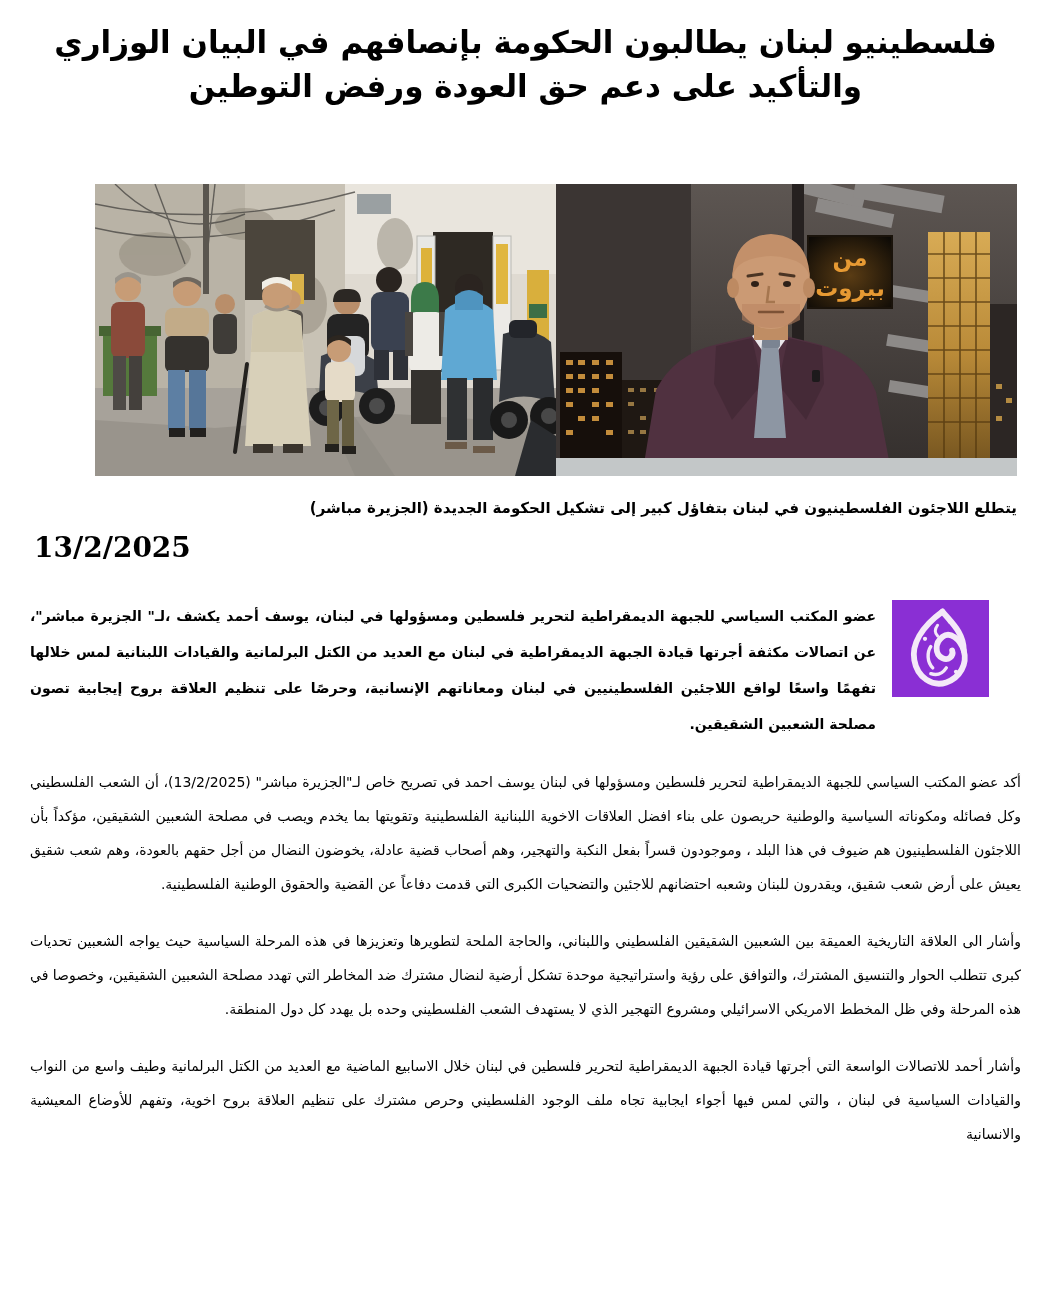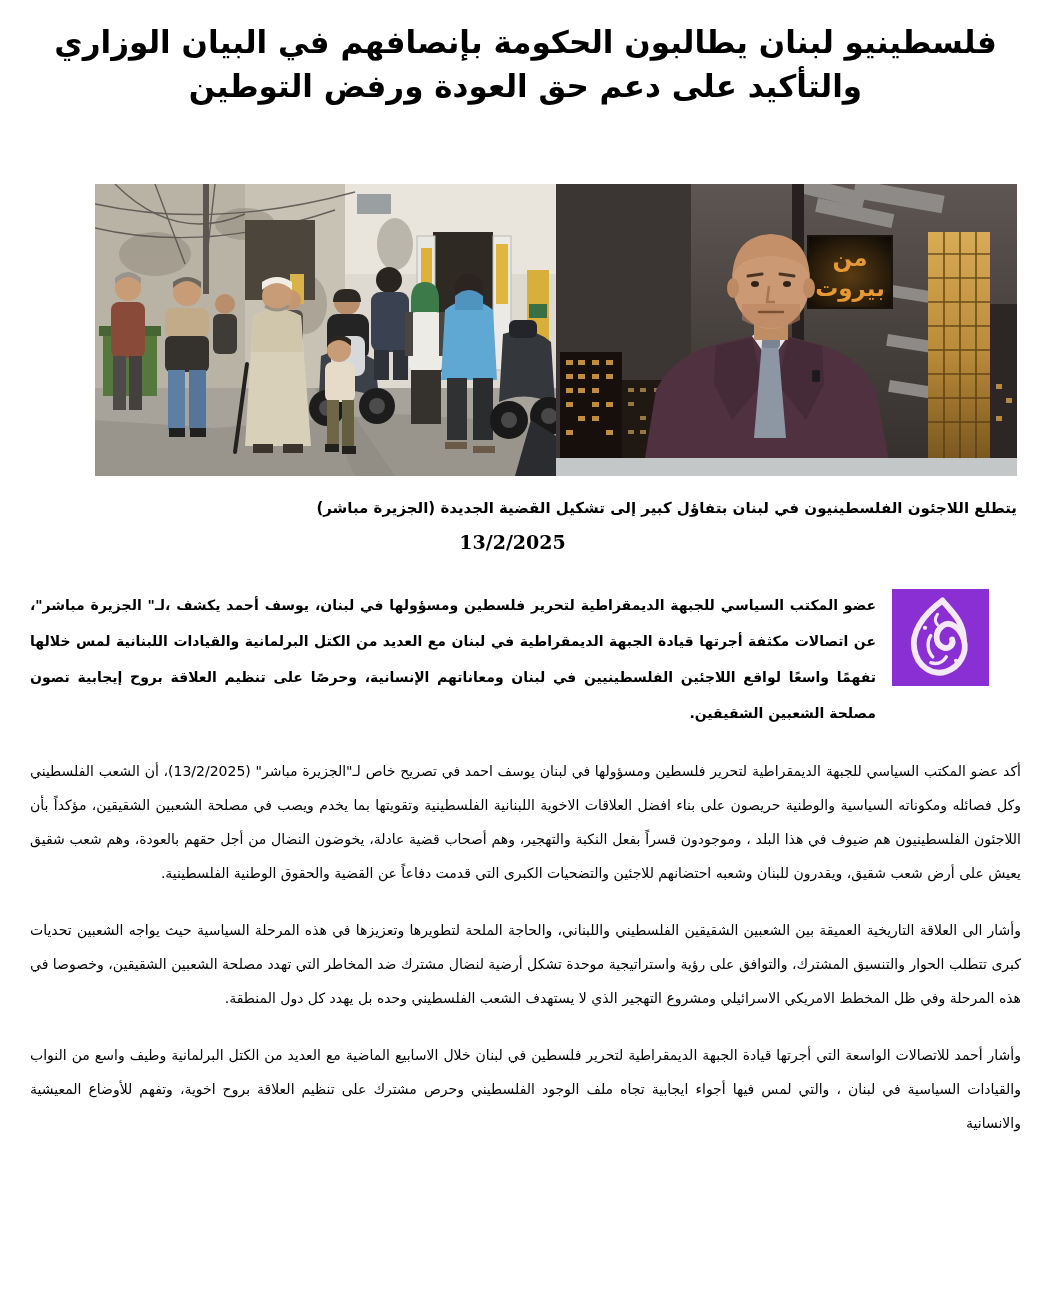--- a/index.html
+++ b/index.html
@@ -30,21 +30,21 @@
   .photo svg { display: block; width: 100%; height: 100%; }
 
   
   .caption {
     margin: 22px 34px 0 34px;
     font-size: 15px; font-weight: bold; text-align: right; line-height: 1.4;
   }
   .date {
     margin: 12px 60px 18px 34px;
     font-family: "DejaVu Serif", serif;
-    font-size: 19px; font-weight: bold; text-align: center;
+    font-size: 28px; font-weight: bold; text-align: left;
     direction: ltr;
   }
 
   
   .article {
     margin: 34px 30px 0 30px;
     font-size: 14px; line-height: 34px;
     text-align: justify;
   }
   .logo-box {
@@ -319,21 +319,21 @@
           <circle cx="414" cy="236" r="19" fill="#191919"></circle>
             <circle cx="454" cy="232" r="19" fill="#191919"></circle>
           <circle cx="414" cy="236" r="8" fill="#484848"></circle>
             <circle cx="454" cy="232" r="8" fill="#484848"></circle>
           <path d="M 436 236 L 461 252 L 461 292 L 420 292 Z" fill="#2a2c2f"></path>
         </g>
       </svg>
     </div>
   </div>
 
-  <div class="caption">يتطلع اللاجئون الفلسطينيون في لبنان بتفاؤل كبير إلى تشكيل القضية الجديدة (الجزيرة مباشر)</div>
+  <div class="caption">يتطلع اللاجئون الفلسطينيون في لبنان بتفاؤل كبير إلى تشكيل الحكومة الجديدة (الجزيرة مباشر)</div>
 
   <div class="date">13/2/2025</div>
 
   <div class="article">
     <div class="logo-box">
       <svg viewBox="0 0 100 100">
         <rect x="0" y="0" width="100" height="100" fill="#8a2fd4"></rect>
         <g fill="none" stroke="#f4e9f8" stroke-linecap="round">
           <path d="M 52 12 C 30 28 20 46 23 62 C 26 80 42 90 56 85 C 70 80 78 66 74 52 C 70 40 60 32 52 38 C 44 44 44 56 52 60 C 58 63 64 58 62 52" stroke-width="6"></path>
           <path d="M 52 12 C 62 24 74 34 74 52" stroke-width="6"></path>

